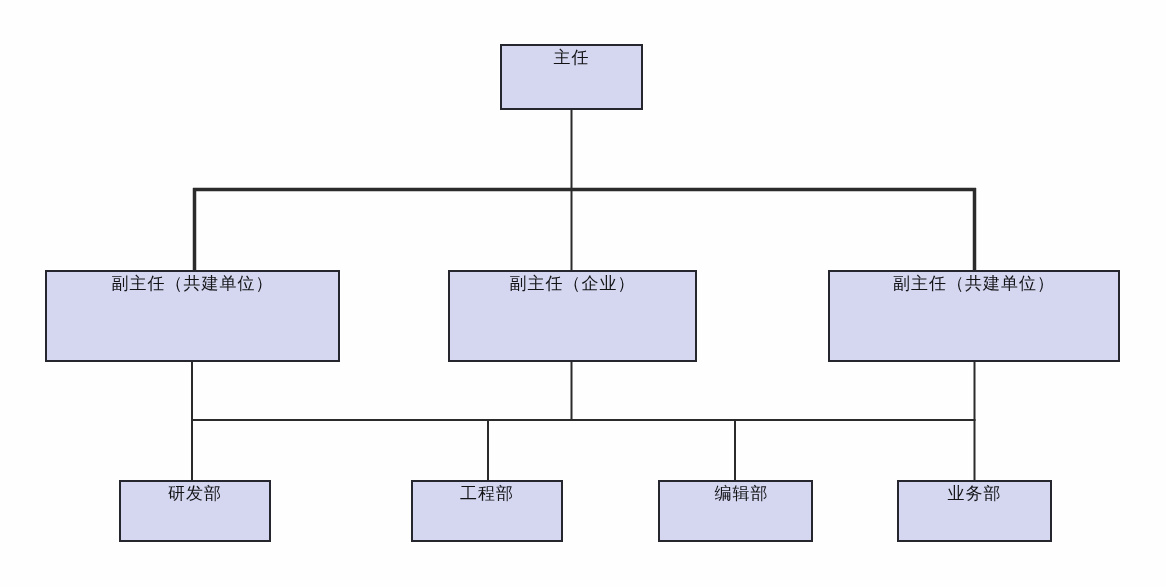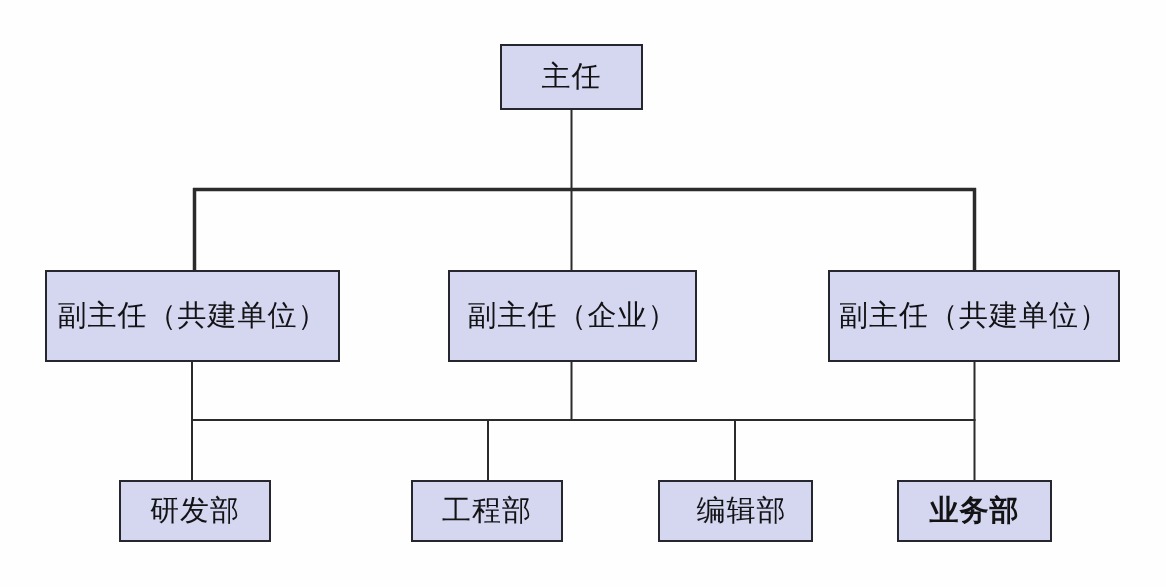--- a/index.html
+++ b/index.html
@@ -20,38 +20,37 @@
     left: 0;
     top: 0;
     width: 1166px;
     height: 587px;
     display: block;
   }
   .node {
     position: absolute;
     box-sizing: border-box;
     display: flex;
-    align-items: center;
     justify-content: center;
     background: var(--node-fill, #d5d7f1);
     border: 2px solid var(--node-border, #26262e);
     color: #131316;
-    font-size: 29px;
+    font-size: 17px;
     letter-spacing: 1px;
     white-space: nowrap;
     text-align: center;
   }
   .n-root { left: 500px; top: 44px;  width: 143px; height: 66px; }
   .n-l2a  { left: 45px;  top: 270px; width: 295px; height: 92px; }
   .n-l2b  { left: 448px; top: 270px; width: 249px; height: 92px; }
   .n-l2c  { left: 828px; top: 270px; width: 292px; height: 92px; }
   .n-l3a  { left: 119px; top: 480px; width: 152px; height: 62px; }
   .n-l3b  { left: 411px; top: 480px; width: 152px; height: 62px; }
   .n-l3c  { left: 658px; top: 480px; width: 155px; height: 62px; padding-left: 12px; }
-  .n-l3d  { left: 897px; top: 480px; width: 155px; height: 62px; font-weight: bold; }
+  .n-l3d  { left: 897px; top: 480px; width: 155px; height: 62px; }
 </style>
 </head>
 <body>
 
 <div class="canvas">
 
   <svg class="connectors" viewBox="0 0 1166 587" xmlns="http://www.w3.org/2000/svg">
 
     <line x1="571.5" y1="110" x2="571.5" y2="270" stroke="var(--line,#2b2b2b)" stroke-width="2"></line>
     <line x1="193" y1="189.5" x2="976" y2="189.5" stroke="var(--line,#2b2b2b)" stroke-width="3.5"></line>

